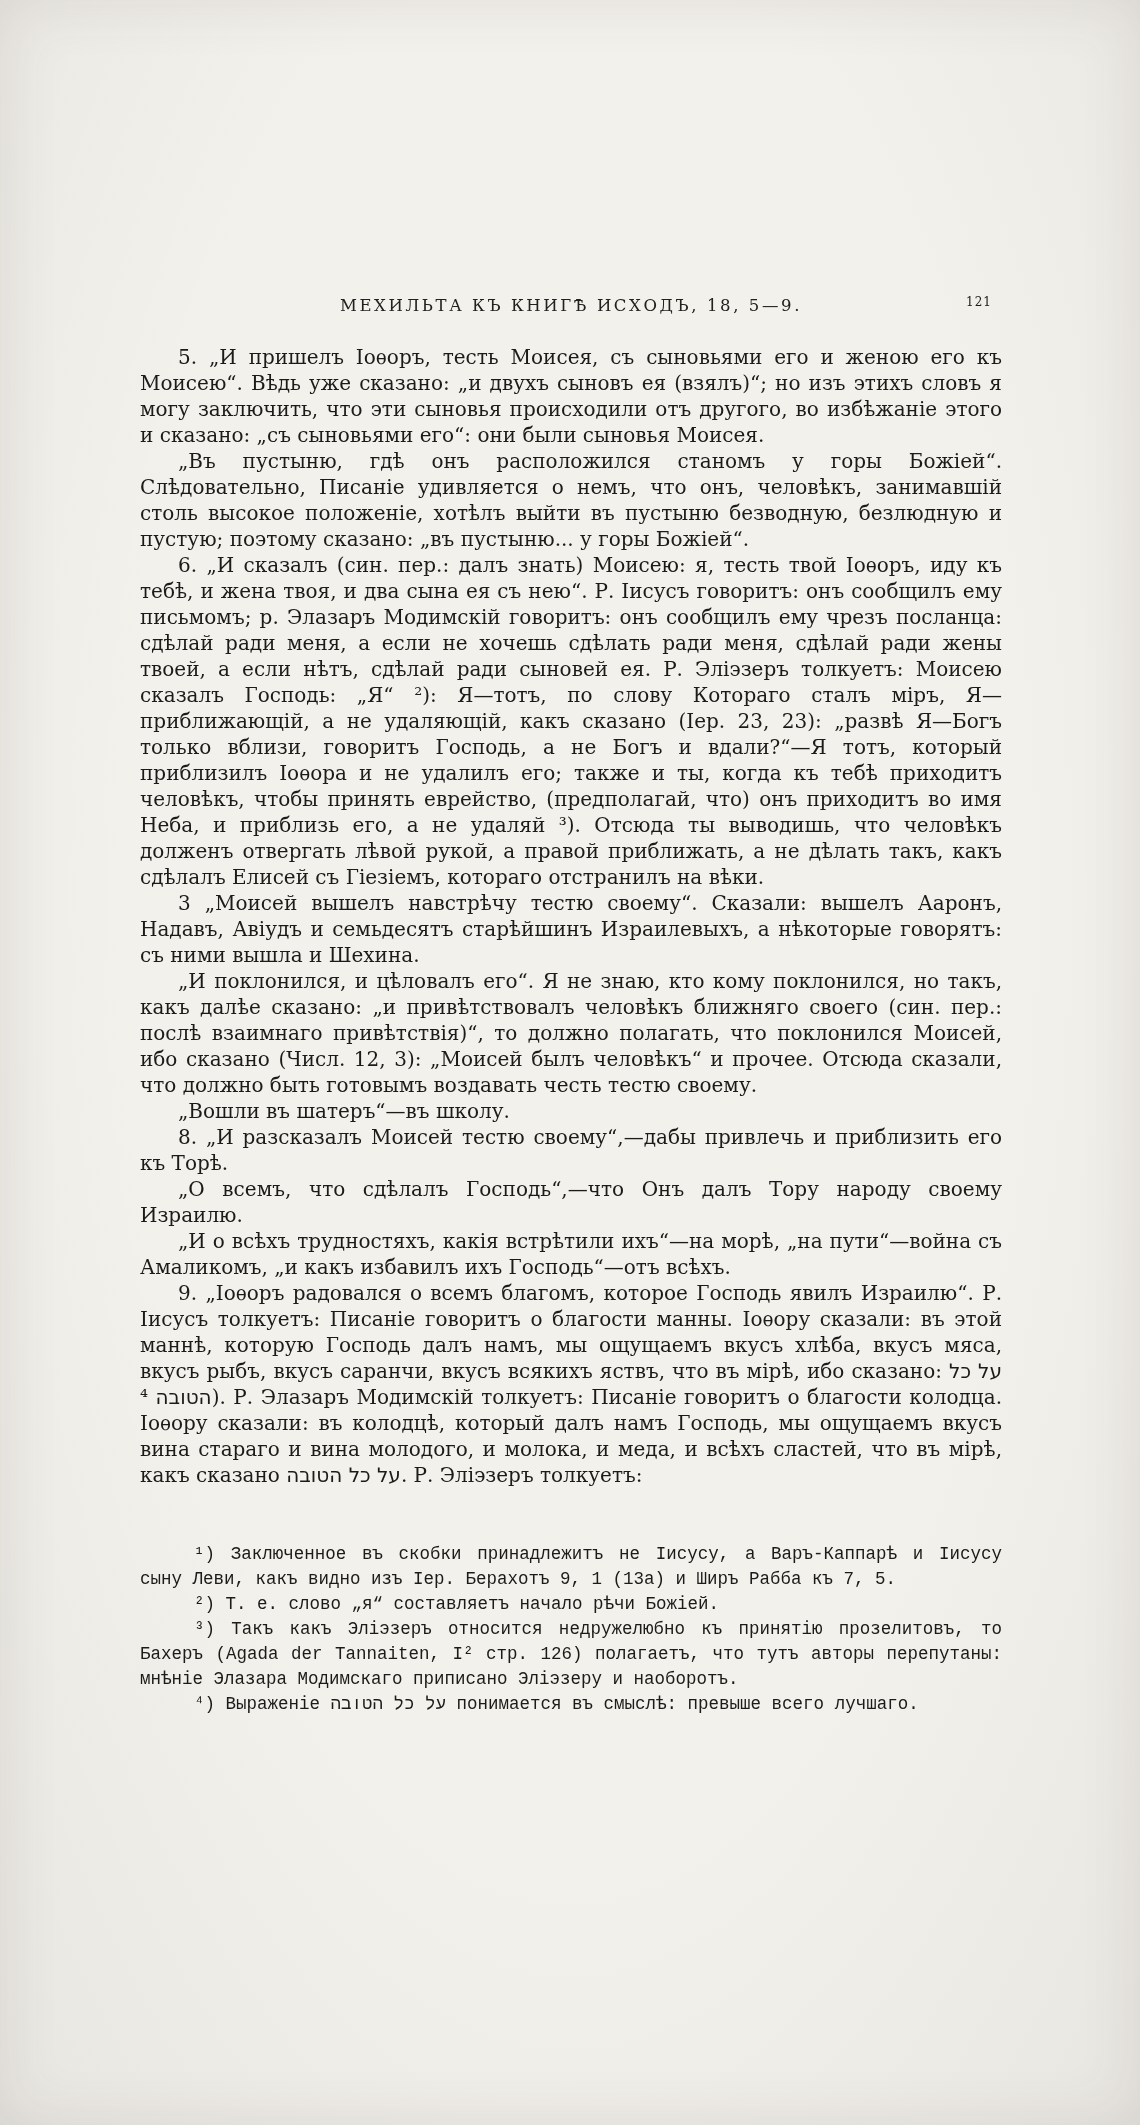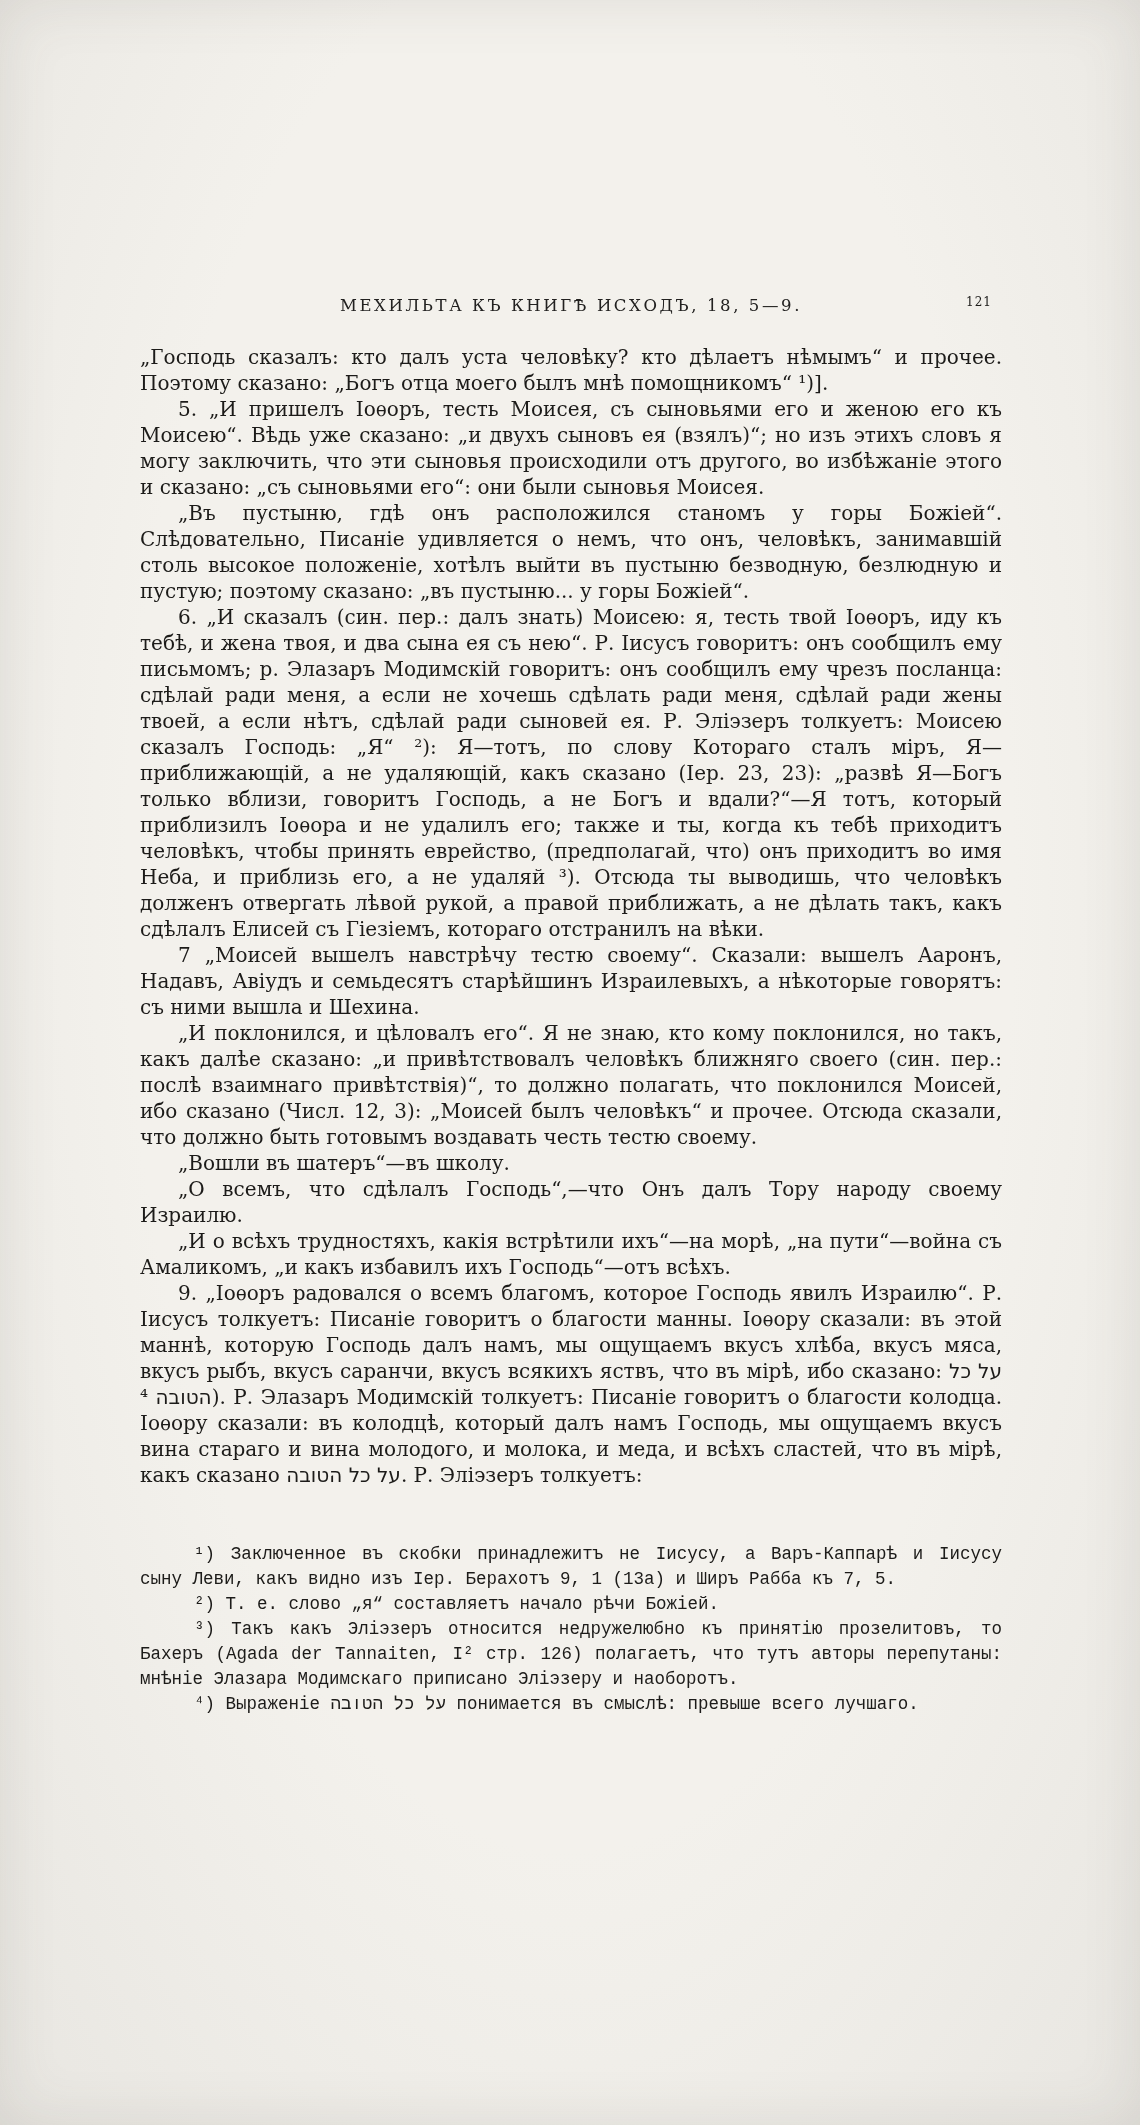--- a/index.html
+++ b/index.html
@@ -84,27 +84,27 @@
 
 <div class="page">
   <div class="content">
 
     <div class="running-header">
       <span class="header-title">МЕХИЛЬТА КЪ КНИГѢ ИСХОДЪ, 18, 5—9.</span>
       <span class="page-number">121</span>
     </div>
 
     <div class="body-text">
-      <p class="noindent">„Господь сказалъ: кто далъ уста человѣку? кто дѣлаетъ нѣмымъ“ и прочее. Поэтому сказано: „Богъ отца моего былъ мнѣ помощникомъ“ ¹)].</p>
       <p>5. „И пришелъ Іоѳоръ, тесть Моисея, съ сыновьями его и женою его къ Моисею“. Вѣдь уже сказано: „и двухъ сыновъ ея (взялъ)“; но изъ этихъ словъ я могу заключить, что эти сыновья происходили отъ другого, во избѣжаніе этого и сказано: „съ сыновьями его“: они были сыновья Моисея.</p>
       <p>„Въ пустыню, гдѣ онъ расположился станомъ у горы Божіей“. Слѣдовательно, Писаніе удивляется о немъ, что онъ, человѣкъ, занимавшій столь высокое положеніе, хотѣлъ выйти въ пустыню безводную, безлюдную и пустую; поэтому сказано: „въ пустыню... у горы Божіей“.</p>
       <p>6. „И сказалъ (син. пер.: далъ знать) Моисею: я, тесть твой Іоѳоръ, иду къ тебѣ, и жена твоя, и два сына ея съ нею“. Р. Іисусъ говоритъ: онъ сообщилъ ему письмомъ; р. Элазаръ Модимскій говоритъ: онъ сообщилъ ему чрезъ посланца: сдѣлай ради меня, а если не хочешь сдѣлать ради меня, сдѣлай ради жены твоей, а если нѣтъ, сдѣлай ради сыновей ея. Р. Эліэзеръ толкуетъ: Моисею сказалъ Господь: „Я“ ²): Я—тотъ, по слову Котораго сталъ міръ, Я—приближающій, а не удаляющій, какъ сказано (Іер. 23, 23): „развѣ Я—Богъ только вблизи, говоритъ Господь, а не Богъ и вдали?“—Я тотъ, который приблизилъ Іоѳора и не удалилъ его; также и ты, когда къ тебѣ приходитъ человѣкъ, чтобы принять еврейство, (предполагай, что) онъ приходитъ во имя Неба, и приблизь его, а не удаляй ³). Отсюда ты выводишь, что человѣкъ долженъ отвергать лѣвой рукой, а правой приближать, а не дѣлать такъ, какъ сдѣлалъ Елисей съ Гіезіемъ, котораго отстранилъ на вѣки.</p>
-      <p>7 „Моисей вышелъ навстрѣчу тестю своему“. Сказали: вышелъ Ааронъ, Надавъ, Авіудъ и семьдесятъ старѣйшинъ Израилевыхъ, а нѣкоторые говорятъ: съ ними вышла и Шехина.</p>
+      <p>3 „Моисей вышелъ навстрѣчу тестю своему“. Сказали: вышелъ Ааронъ, Надавъ, Авіудъ и семьдесятъ старѣйшинъ Израилевыхъ, а нѣкоторые говорятъ: съ ними вышла и Шехина.</p>
       <p>„И поклонился, и цѣловалъ его“. Я не знаю, кто кому поклонился, но такъ, какъ далѣе сказано: „и привѣтствовалъ человѣкъ ближняго своего (син. пер.: послѣ взаимнаго привѣтствія)“, то должно полагать, что поклонился Моисей, ибо сказано (Числ. 12, 3): „Моисей былъ человѣкъ“ и прочее. Отсюда сказали, что должно быть готовымъ воздавать честь тестю своему.</p>
       <p>„Вошли въ шатеръ“—въ школу.</p>
+      <p>8. „И разсказалъ Моисей тестю своему“,—дабы привлечь и приблизить его къ Торѣ.</p>
       <p>„О всемъ, что сдѣлалъ Господь“,—что Онъ далъ Тору народу своему Израилю.</p>
       <p>„И о всѣхъ трудностяхъ, какія встрѣтили ихъ“—на морѣ, „на пути“—война съ Амаликомъ, „и какъ избавилъ ихъ Господь“—отъ всѣхъ.</p>
       <p>9. „Іоѳоръ радовался о всемъ благомъ, которое Господь явилъ Израилю“. Р. Іисусъ толкуетъ: Писаніе говоритъ о благости манны. Іоѳору сказали: въ этой маннѣ, которую Господь далъ намъ, мы ощущаемъ вкусъ хлѣба, вкусъ мяса, вкусъ рыбъ, вкусъ саранчи, вкусъ всякихъ яствъ, что въ мірѣ, ибо сказано: על כל הטובה ⁴). Р. Элазаръ Модимскій толкуетъ: Писаніе говоритъ о благости колодца. Іоѳору сказали: въ колодцѣ, который далъ намъ Господь, мы ощущаемъ вкусъ вина стараго и вина молодого, и молока, и меда, и всѣхъ сластей, что въ мірѣ, какъ сказано על כל הטובה. Р. Эліэзеръ толкуетъ:</p>
     </div>
 
     <div class="footnotes">
       <p>¹) Заключенное въ скобки принадлежитъ не Іисусу, а Варъ-Каппарѣ и Іисусу сыну Леви, какъ видно изъ Іер. Берахотъ 9, 1 (13а) и Ширъ Рабба къ 7, 5.</p>
       <p>²) Т. е. слово „я“ составляетъ начало рѣчи Божіей.</p>
       <p>³) Такъ какъ Эліэзеръ относится недружелюбно къ принятію прозелитовъ, то Бахеръ (Agada der Tannaiten, I² стр. 126) полагаетъ, что тутъ авторы перепутаны: мнѣніе Элазара Модимскаго приписано Эліэзеру и наоборотъ.</p>
       <p>⁴) Выраженіе על כל הטובה понимается въ смыслѣ: превыше всего лучшаго.</p>

